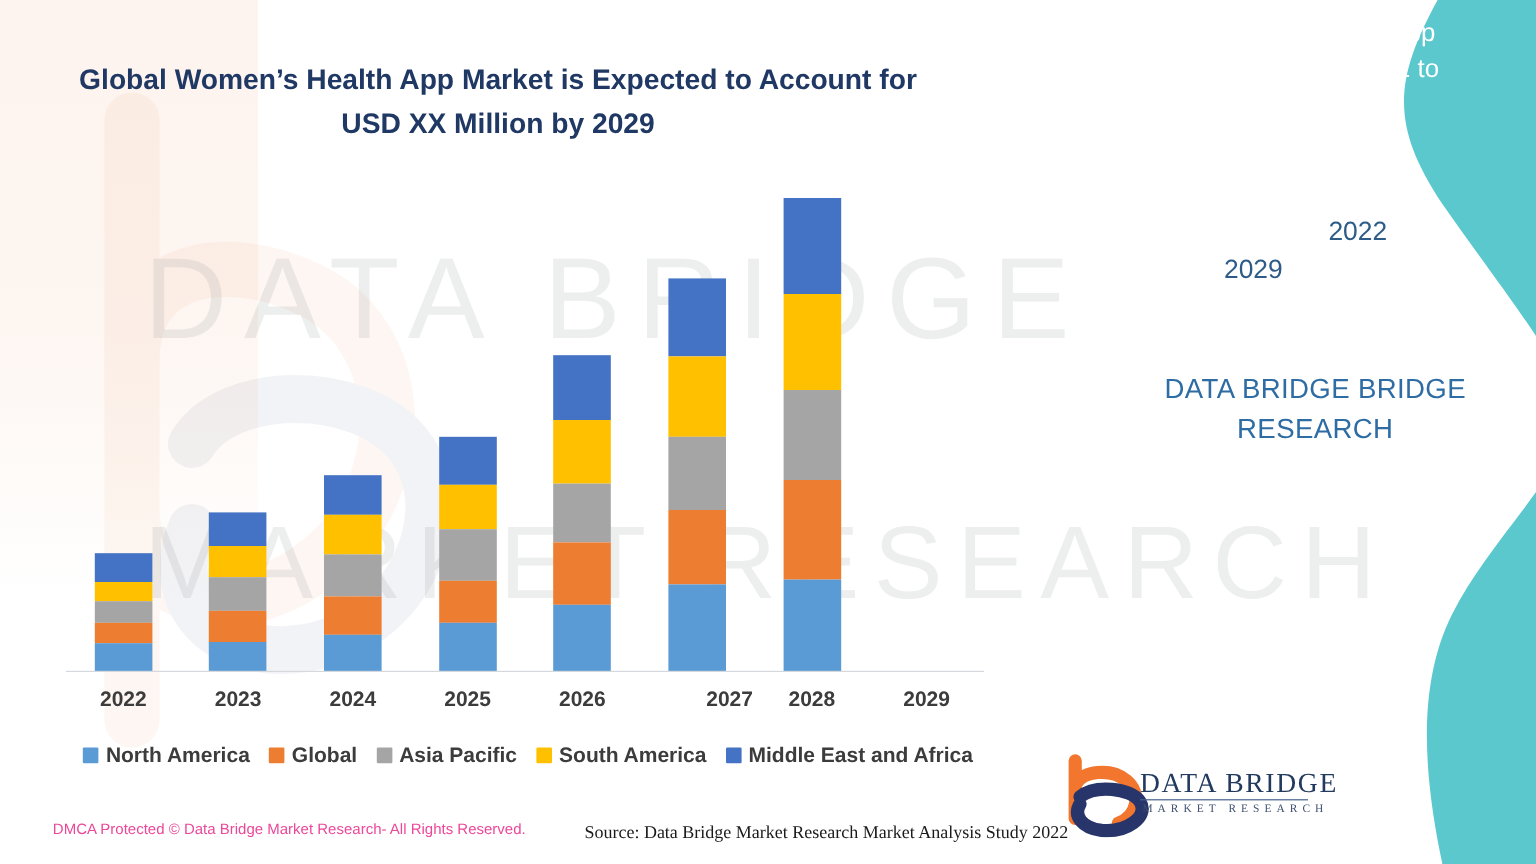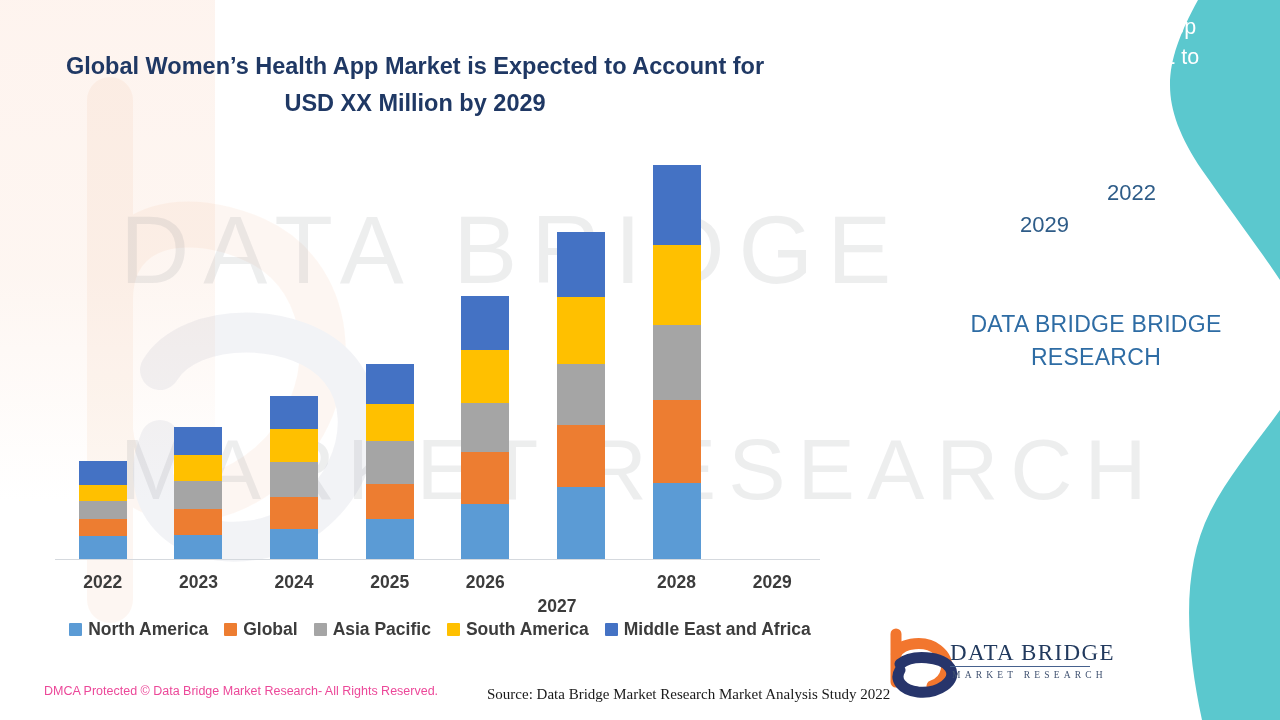--- a/index.html
+++ b/index.html
@@ -201,21 +201,21 @@
         <span class="seg" style="height: 76.6053px; background: rgb(91, 155, 213);"></span>
       </div>
     </div>
   <div class="axis-line"></div>
   <div class="xticks" id="xticks">
       <div class="xtick" style="left: 7.8125px;">2022</div>
       <div class="xtick" style="left: 103.438px;">2023</div>
       <div class="xtick" style="left: 199.062px;">2024</div>
       <div class="xtick" style="left: 294.688px;">2025</div>
       <div class="xtick" style="left: 390.312px;">2026</div>
-      <div class="xtick" style="left: 462px; margin-top: 24px;">2027</div>
+      <div class="xtick" style="left: 513px;">2027</div>
       <div class="xtick" style="left: 581.562px;">2028</div>
       <div class="xtick" style="left: 677.188px;">2029</div>
     </div>
 
   <div class="legend" id="legend">
       <div class="legend-item">
         <span class="legend-swatch" style="background: rgb(91, 155, 213);"></span>
         <span class="legend-text">North America</span>
       </div>
       <div class="legend-item">

